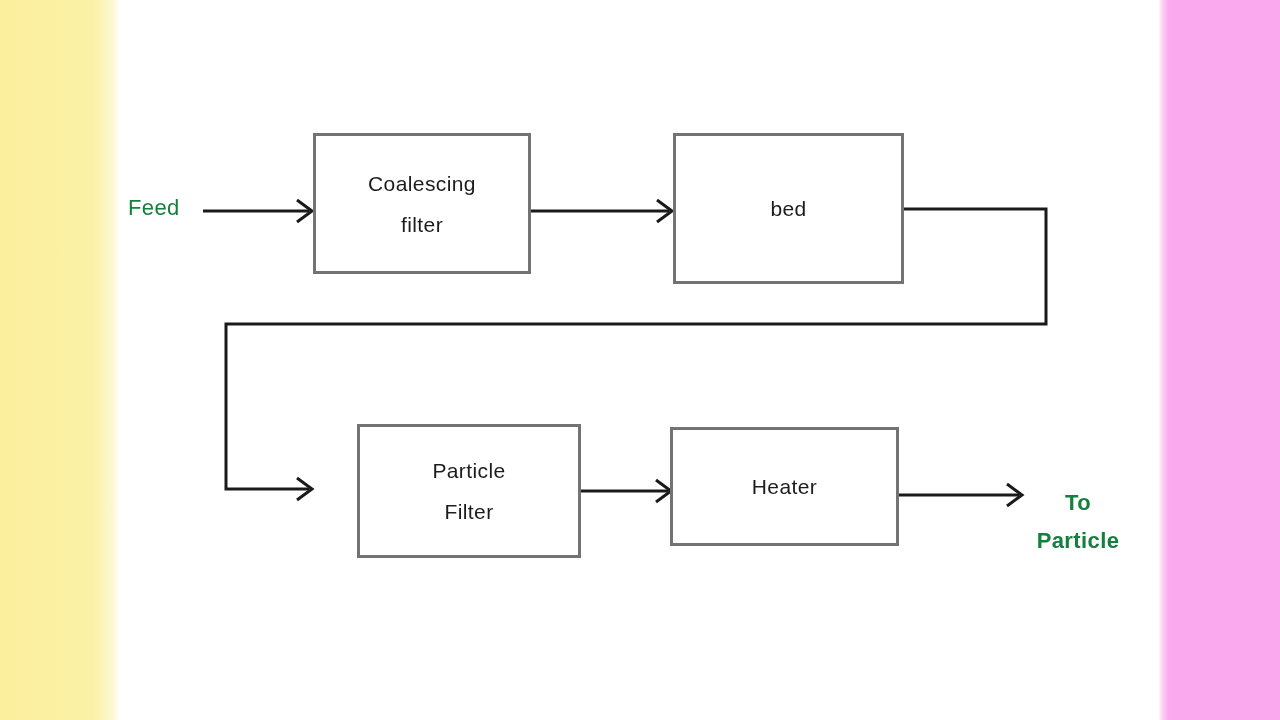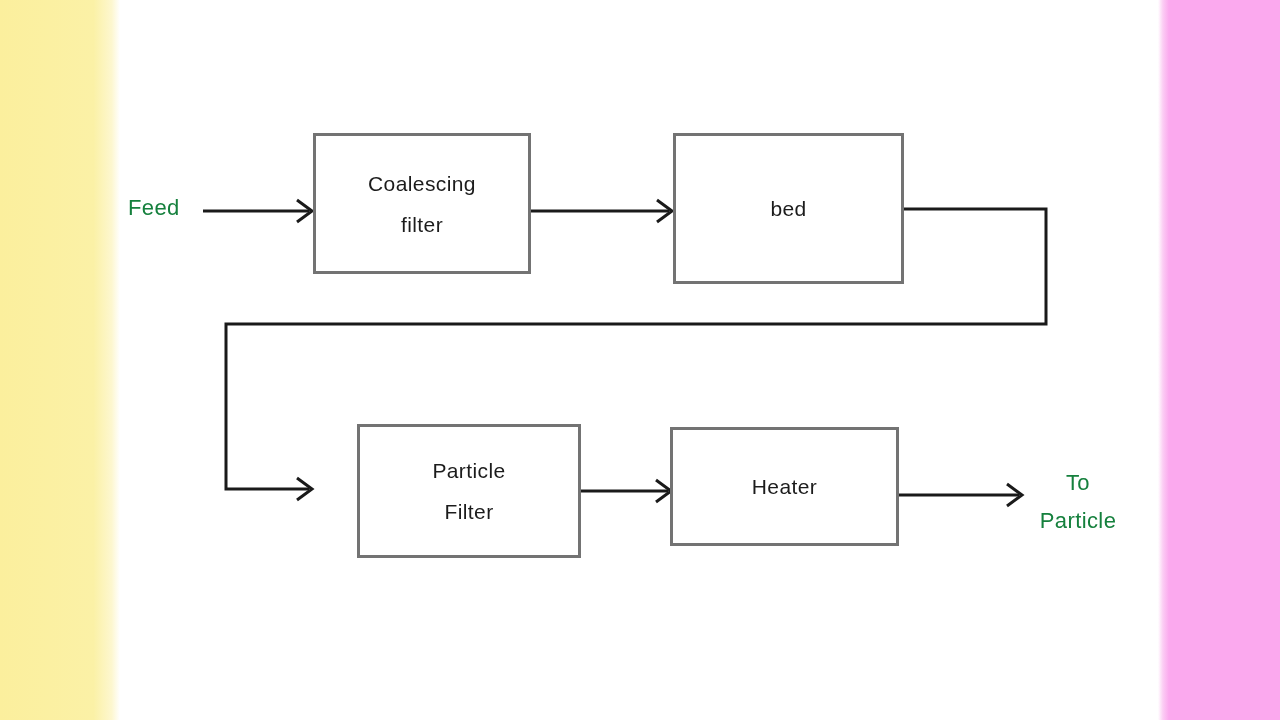--- a/index.html
+++ b/index.html
@@ -50,21 +50,21 @@
   #node-heater { left: 670px; top: 427px; width: 229px; height: 119px; }
   .flow-label {
     position: absolute;
     color: #15803d;
     font-size: 22px;
     letter-spacing: 0.4px;
     z-index: 2;
     text-align: center;
   }
   #label-feed { left: 128px; top: 195px; width: 78px; text-align: left; }
-  #label-to-membrane { left: 1010px; top: 464px; width: 136px; line-height: 38px; }
+  #label-to-membrane { left: 1010px; top: 484px; width: 136px; line-height: 38px; font-weight: bold; }
 </style>
 </head>
 <body>
 
 <div class="stage">
 
   <div class="band-left"></div>
   <div class="band-right"></div>
 
   <svg class="connectors" viewBox="0 0 1280 720">

